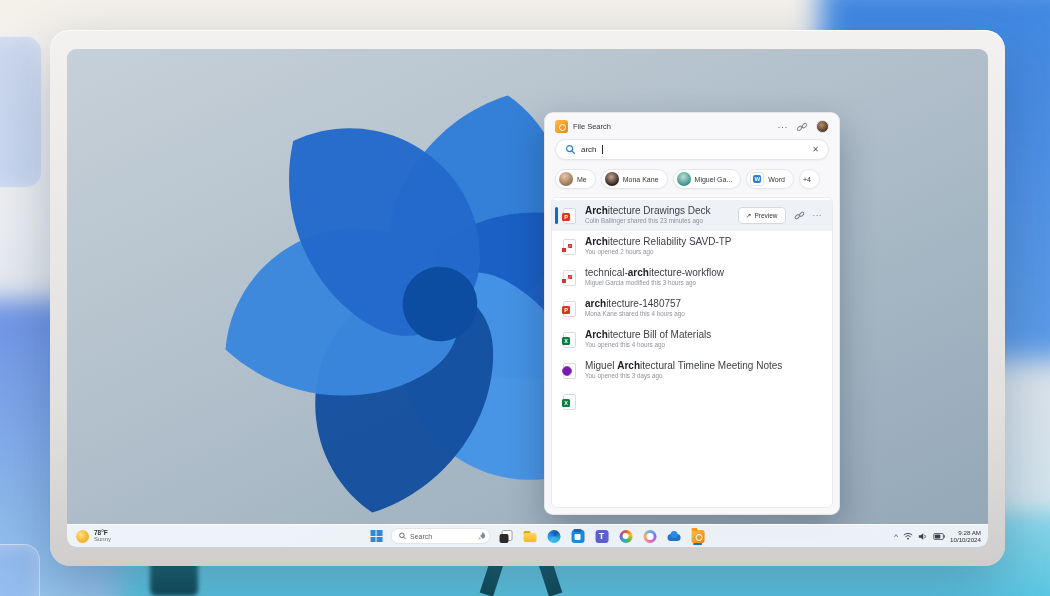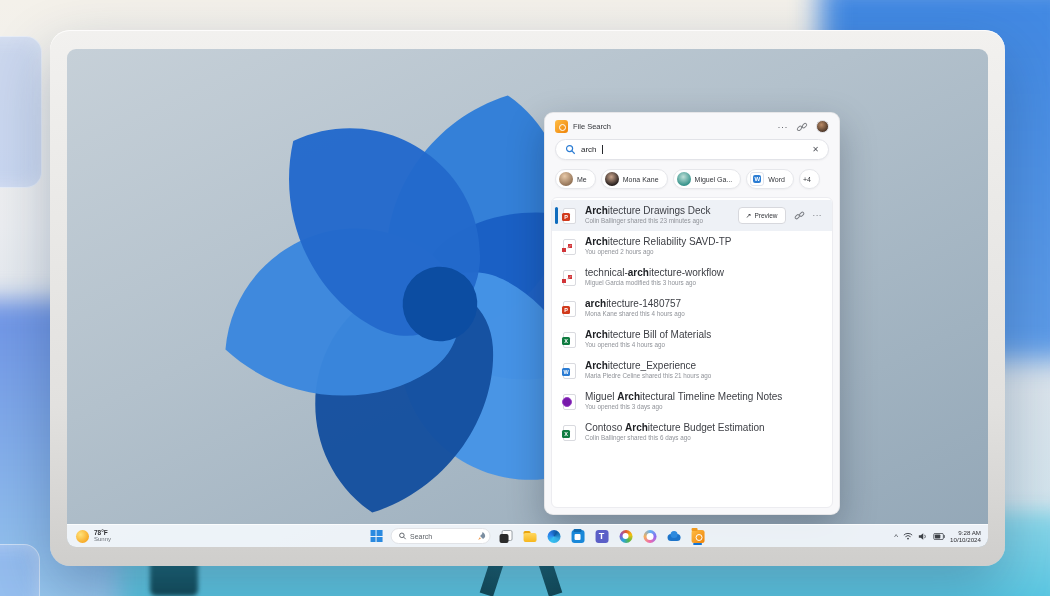--- a/index.html
+++ b/index.html
@@ -264,47 +264,34 @@
 
               <span class="fi excel"></span>
               <span class="rtext">
                 <span class="rtitle"><span></span><b>Arch</b><span>itecture Bill of Materials</span></span>
                 <span class="rmeta">You opened this 4 hours ago</span>
               </span>
 
             </div>
 
 
-            <div class="row">
-
-              <span class="fi word"></span>
-              <span class="rtext">
-                <span class="rtitle"><span></span><b>Arch</b><span>itecture_Experience</span></span>
-                <span class="rmeta">Maria Piedre Celine shared this 21 hours ago</span>
-              </span>
-
-            </div>
 
             <div class="row">
 
               <span class="fi onenote"></span>
               <span class="rtext">
                 <span class="rtitle"><span>Miguel </span><b>Arch</b><span>itectural Timeline Meeting Notes</span></span>
                 <span class="rmeta">You opened this 3 days ago</span>
               </span>
 
             </div>
 
             <div class="row">
 
               <span class="fi excel"></span>
-              <span class="rtext">
-                <span class="rtitle"><span>Contoso </span><b>Arch</b><span>itecture Budget Estimation</span></span>
-                <span class="rmeta">Colin Ballinger shared this 6 days ago</span>
-              </span>
 
             </div>
           </div>
       </div>
 
       <div class="taskbar">
         <div class="tb-left">
           <div class="sun"></div>
           <div class="wx">
             <span class="t">78°F</span>

